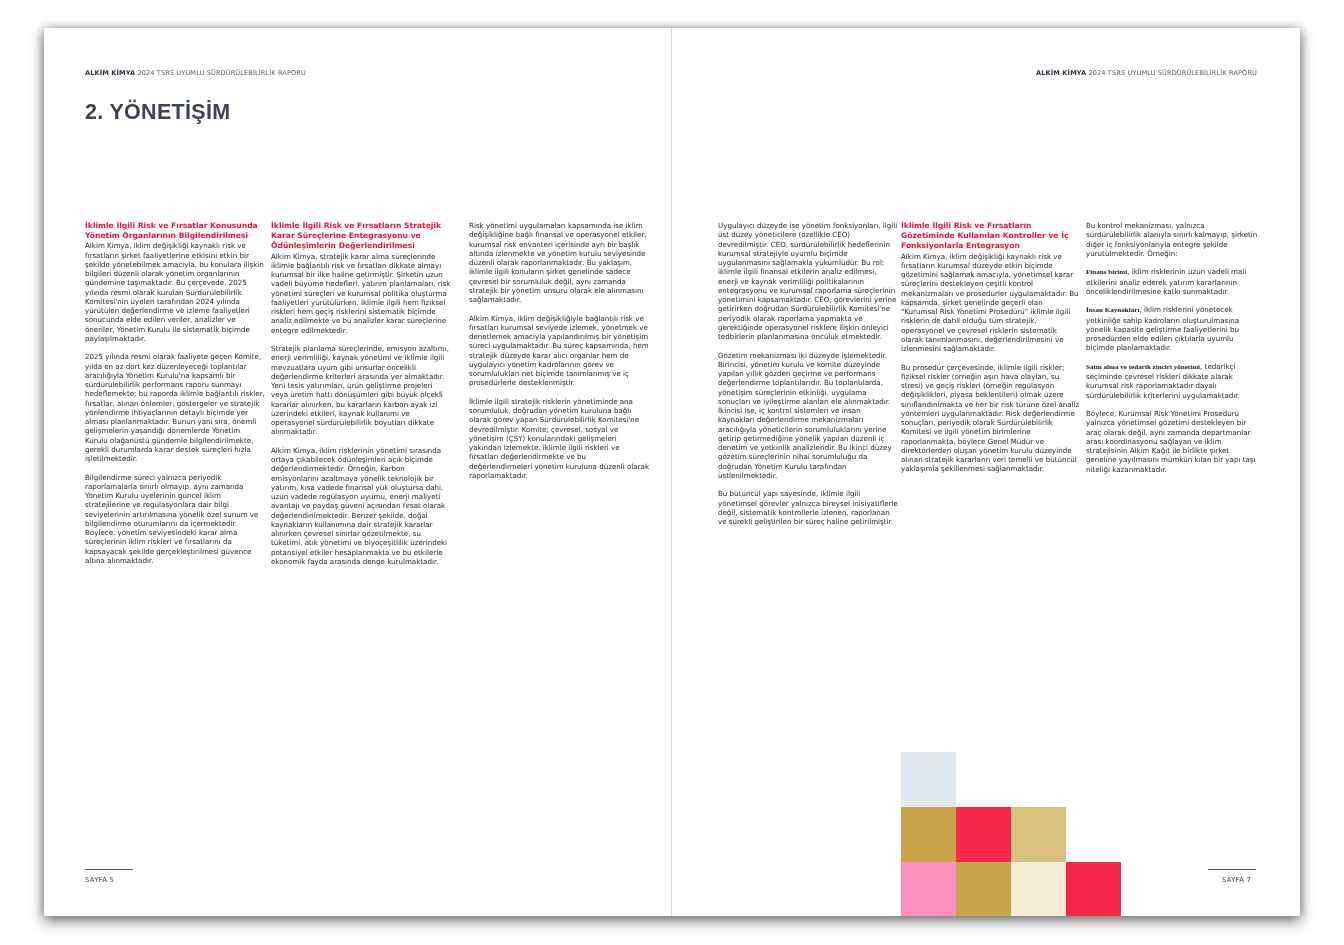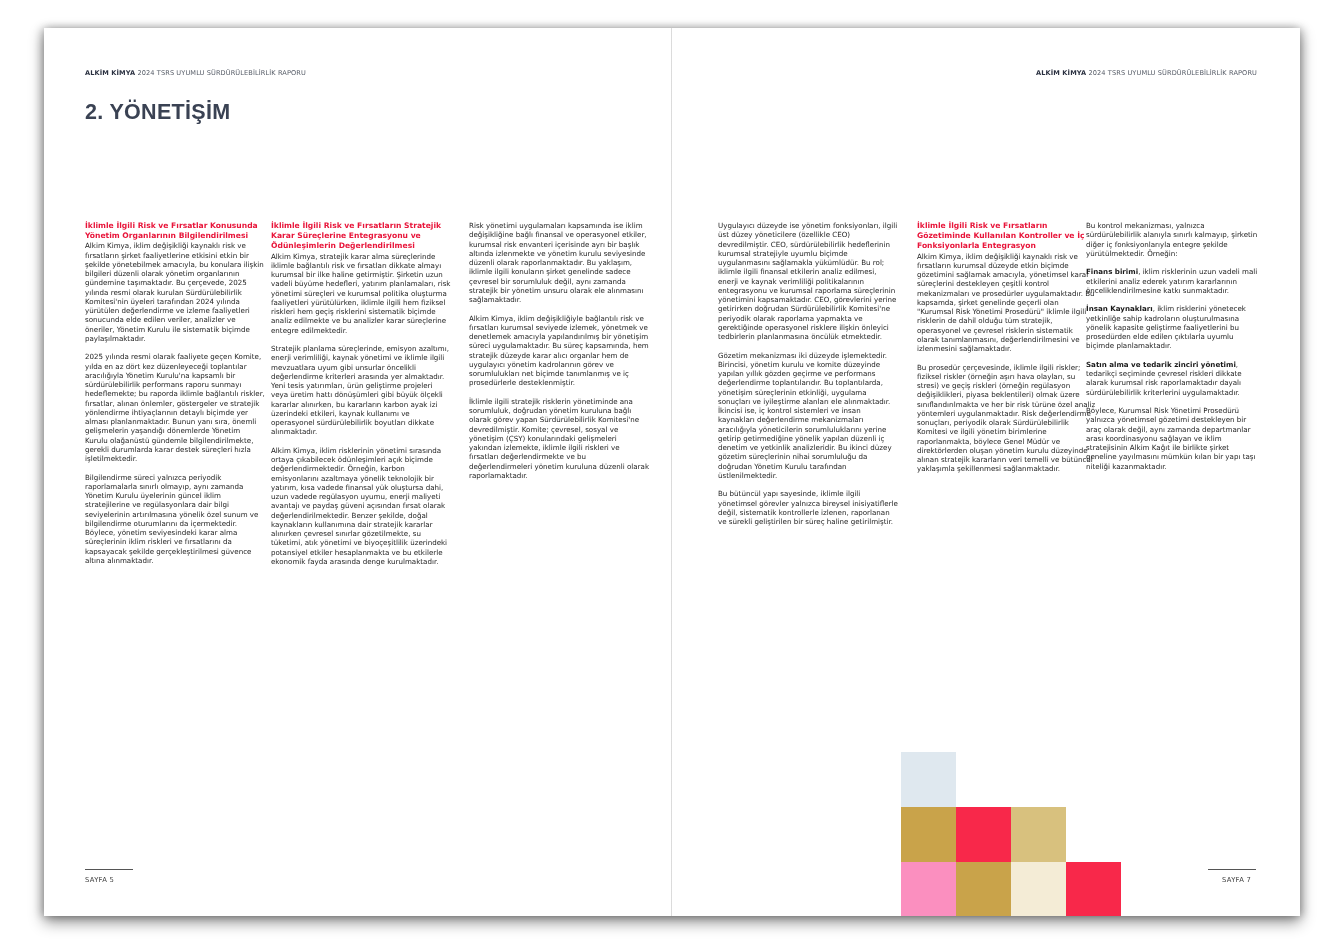--- a/index.html
+++ b/index.html
@@ -35,21 +35,21 @@
   }
   .col {
     position:absolute; top:193px; width:180px;
     font-family:"DejaVu Sans", sans-serif;
     font-size:7.1px; line-height:9.25px; color:#222;
   }
   .col p { margin:0 0 9.25px 0; }
   .col h3 {
     margin:0; font-size:7.6px; line-height:10.2px; color:#e8153a; font-weight:bold;
   }
-  .col b { color:#1a1a1a; }
+  .col b { color:#1a1a1a;font-family:Liberation Serif, serif; }
   .footer-line {
     position:absolute; top:841px; width:48px; height:1px; background:#555;
   }
   .footer-text {
     position:absolute; top:848px; font-size:6.8px; color:#444; letter-spacing:0.3px;
   }
   .deco { position:absolute; }
   .block { position:absolute; width:55px; height:55px; }
 </style>
 </head>
@@ -90,21 +90,21 @@
 
   <div class="page right">
     <div class="running-header"><b>ALKİM KİMYA</b> <span>2024 TSRS UYUMLU SÜRDÜRÜLEBİLİRLİK RAPORU</span></div>
 
     <div class="col" style="left:46px;">
       <p>Uygulayıcı düzeyde ise yönetim fonksiyonları, ilgili üst düzey yöneticilere (özellikle CEO) devredilmiştir. CEO, sürdürülebilirlik hedeflerinin kurumsal stratejiyle uyumlu biçimde uygulanmasını sağlamakla yükümlüdür. Bu rol; iklimle ilgili finansal etkilerin analiz edilmesi, enerji ve kaynak verimliliği politikalarının entegrasyonu ve kurumsal raporlama süreçlerinin yönetimini kapsamaktadır. CEO, görevlerini yerine getirirken doğrudan Sürdürülebilirlik Komitesi'ne periyodik olarak raporlama yapmakta ve gerektiğinde operasyonel risklere ilişkin önleyici tedbirlerin planlanmasına öncülük etmektedir.</p>
       <p>Gözetim mekanizması iki düzeyde işlemektedir. Birincisi, yönetim kurulu ve komite düzeyinde yapılan yıllık gözden geçirme ve performans değerlendirme toplantılarıdır. Bu toplantılarda, yönetişim süreçlerinin etkinliği, uygulama sonuçları ve iyileştirme alanları ele alınmaktadır. İkincisi ise, iç kontrol sistemleri ve insan kaynakları değerlendirme mekanizmaları aracılığıyla yöneticilerin sorumluluklarını yerine getirip getirmediğine yönelik yapılan düzenli iç denetim ve yetkinlik analizleridir. Bu ikinci düzey gözetim süreçlerinin nihai sorumluluğu da doğrudan Yönetim Kurulu tarafından üstlenilmektedir.</p>
       <p>Bu bütüncül yapı sayesinde, iklimle ilgili yönetimsel görevler yalnızca bireysel inisiyatiflerle değil, sistematik kontrollerle izlenen, raporlanan ve sürekli geliştirilen bir süreç haline getirilmiştir.</p>
     </div>
 
-    <div class="col" style="left:229px;margin-left:16px;">
+    <div class="col" style="left:229px;">
       <h3>İklimle İlgili Risk ve Fırsatların Gözetiminde Kullanılan Kontroller ve İç Fonksiyonlarla Entegrasyon</h3>
       <p>Alkim Kimya, iklim değişikliği kaynaklı risk ve fırsatların kurumsal düzeyde etkin biçimde gözetimini sağlamak amacıyla, yönetimsel karar süreçlerini destekleyen çeşitli kontrol mekanizmaları ve prosedürler uygulamaktadır. Bu kapsamda, şirket genelinde geçerli olan "Kurumsal Risk Yönetimi Prosedürü" iklimle ilgili risklerin de dahil olduğu tüm stratejik, operasyonel ve çevresel risklerin sistematik olarak tanımlanmasını, değerlendirilmesini ve izlenmesini sağlamaktadır.</p>
       <p>Bu prosedür çerçevesinde, iklimle ilgili riskler; fiziksel riskler (örneğin aşırı hava olayları, su stresi) ve geçiş riskleri (örneğin regülasyon değişiklikleri, piyasa beklentileri) olmak üzere sınıflandırılmakta ve her bir risk türüne özel analiz yöntemleri uygulanmaktadır. Risk değerlendirme sonuçları, periyodik olarak Sürdürülebilirlik Komitesi ve ilgili yönetim birimlerine raporlanmakta, böylece Genel Müdür ve direktörlerden oluşan yönetim kurulu düzeyinde alınan stratejik kararların veri temelli ve bütüncül yaklaşımla şekillenmesi sağlanmaktadır.</p>
     </div>
 
     <div class="col" style="left:414px; width:172px;">
       <p>Bu kontrol mekanizması, yalnızca sürdürülebilirlik alanıyla sınırlı kalmayıp, şirketin diğer iç fonksiyonlarıyla entegre şekilde yürütülmektedir. Örneğin:</p>
       <p><b>Finans birimi</b><span>, iklim risklerinin uzun vadeli mali etkilerini analiz ederek yatırım kararlarının önceliklendirilmesine katkı sunmaktadır.</span></p>
       <p><b>İnsan Kaynakları</b><span>, iklim risklerini yönetecek yetkinliğe sahip kadroların oluşturulmasına yönelik kapasite geliştirme faaliyetlerini bu prosedürden elde edilen çıktılarla uyumlu biçimde planlamaktadır.</span></p>
       <p><b>Satın alma ve tedarik zinciri yönetimi</b><span>, tedarikçi seçiminde çevresel riskleri dikkate alarak kurumsal risk raporlamaktadır dayalı sürdürülebilirlik kriterlerini uygulamaktadır.</span></p>

